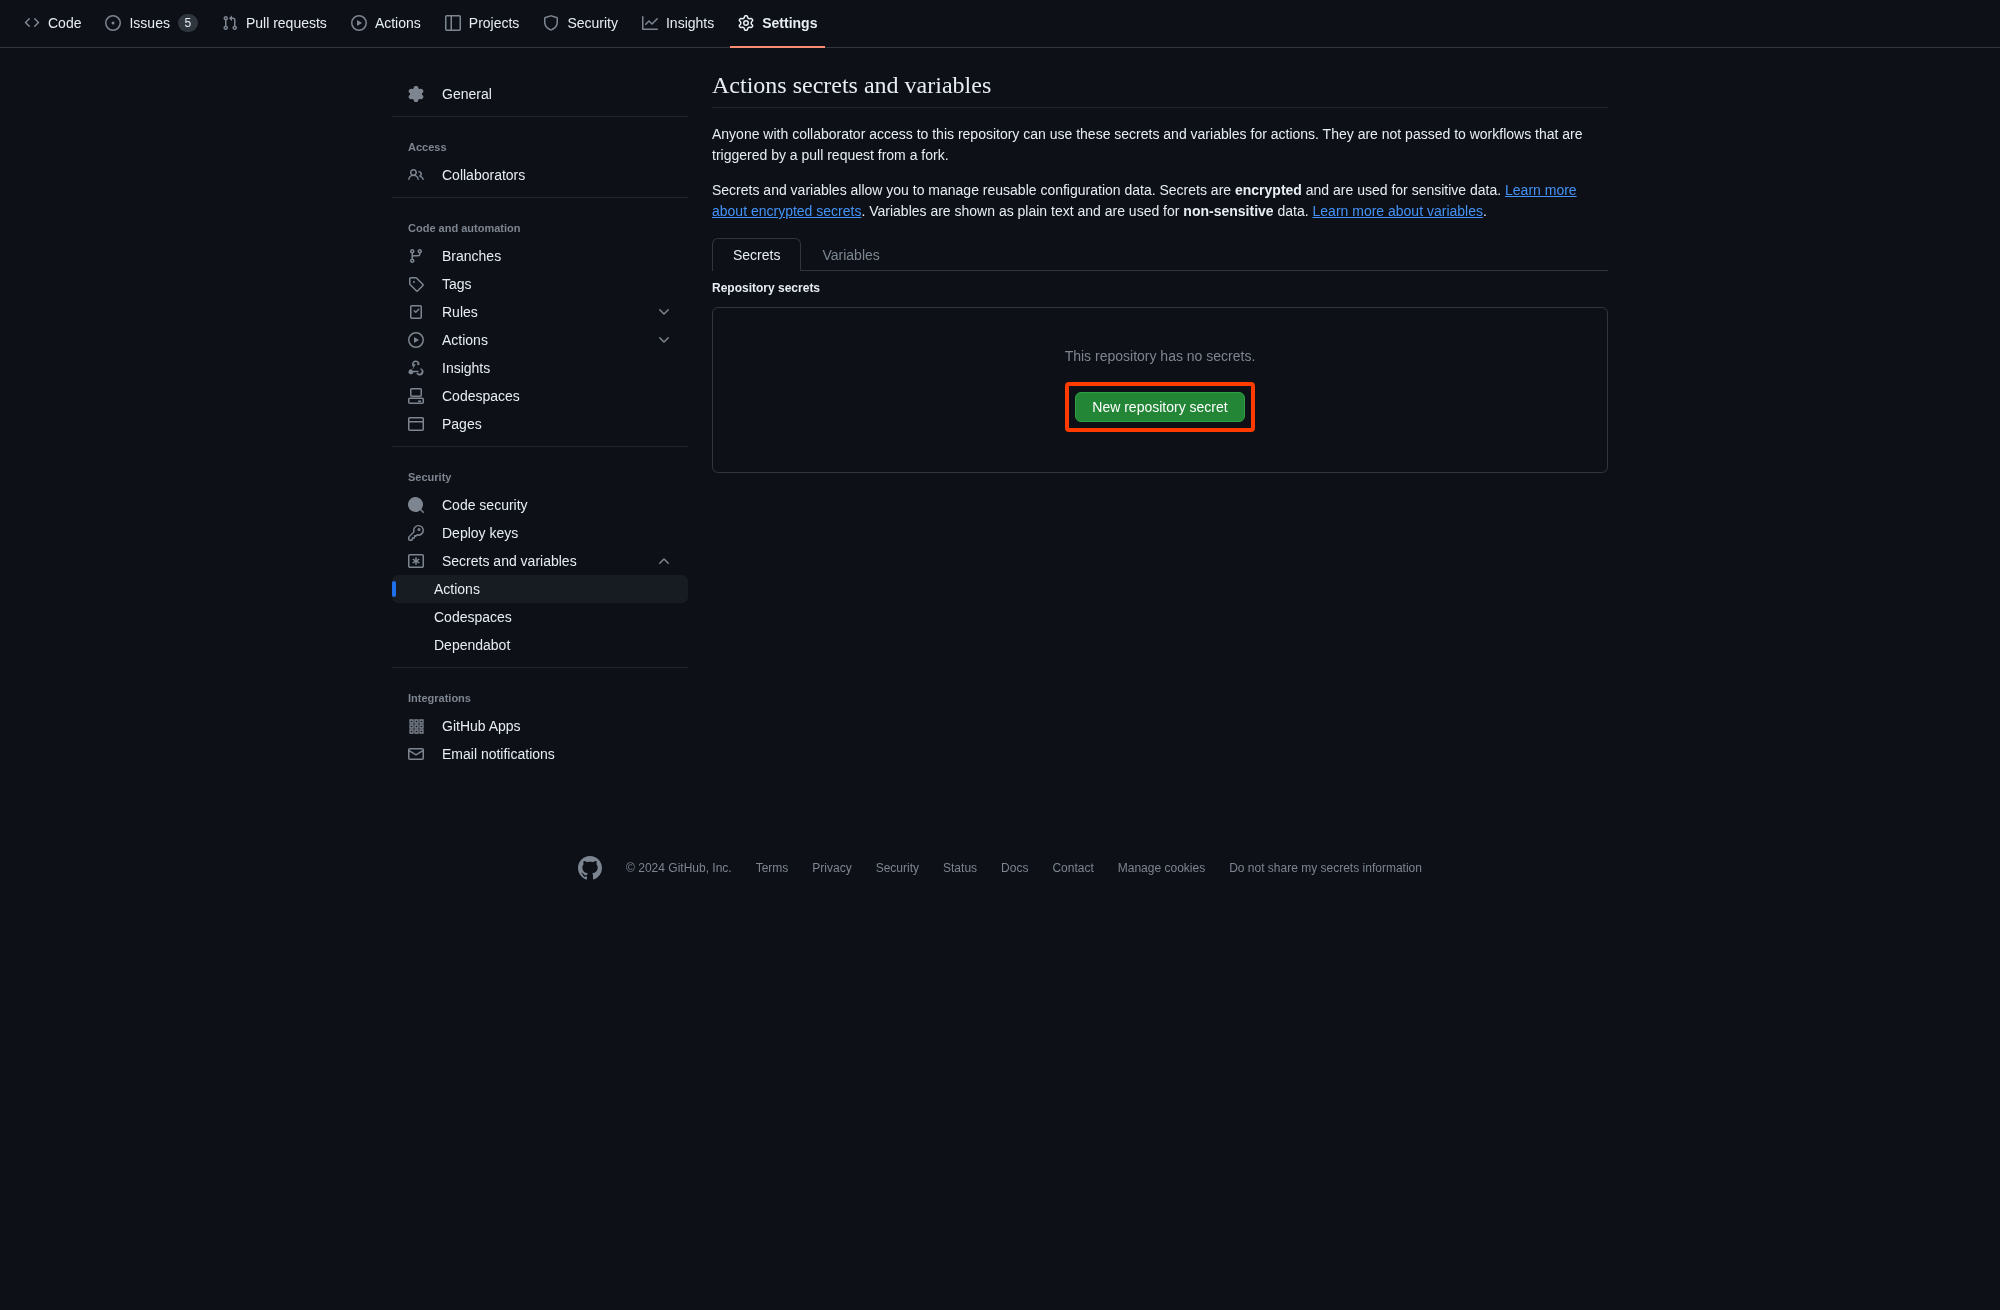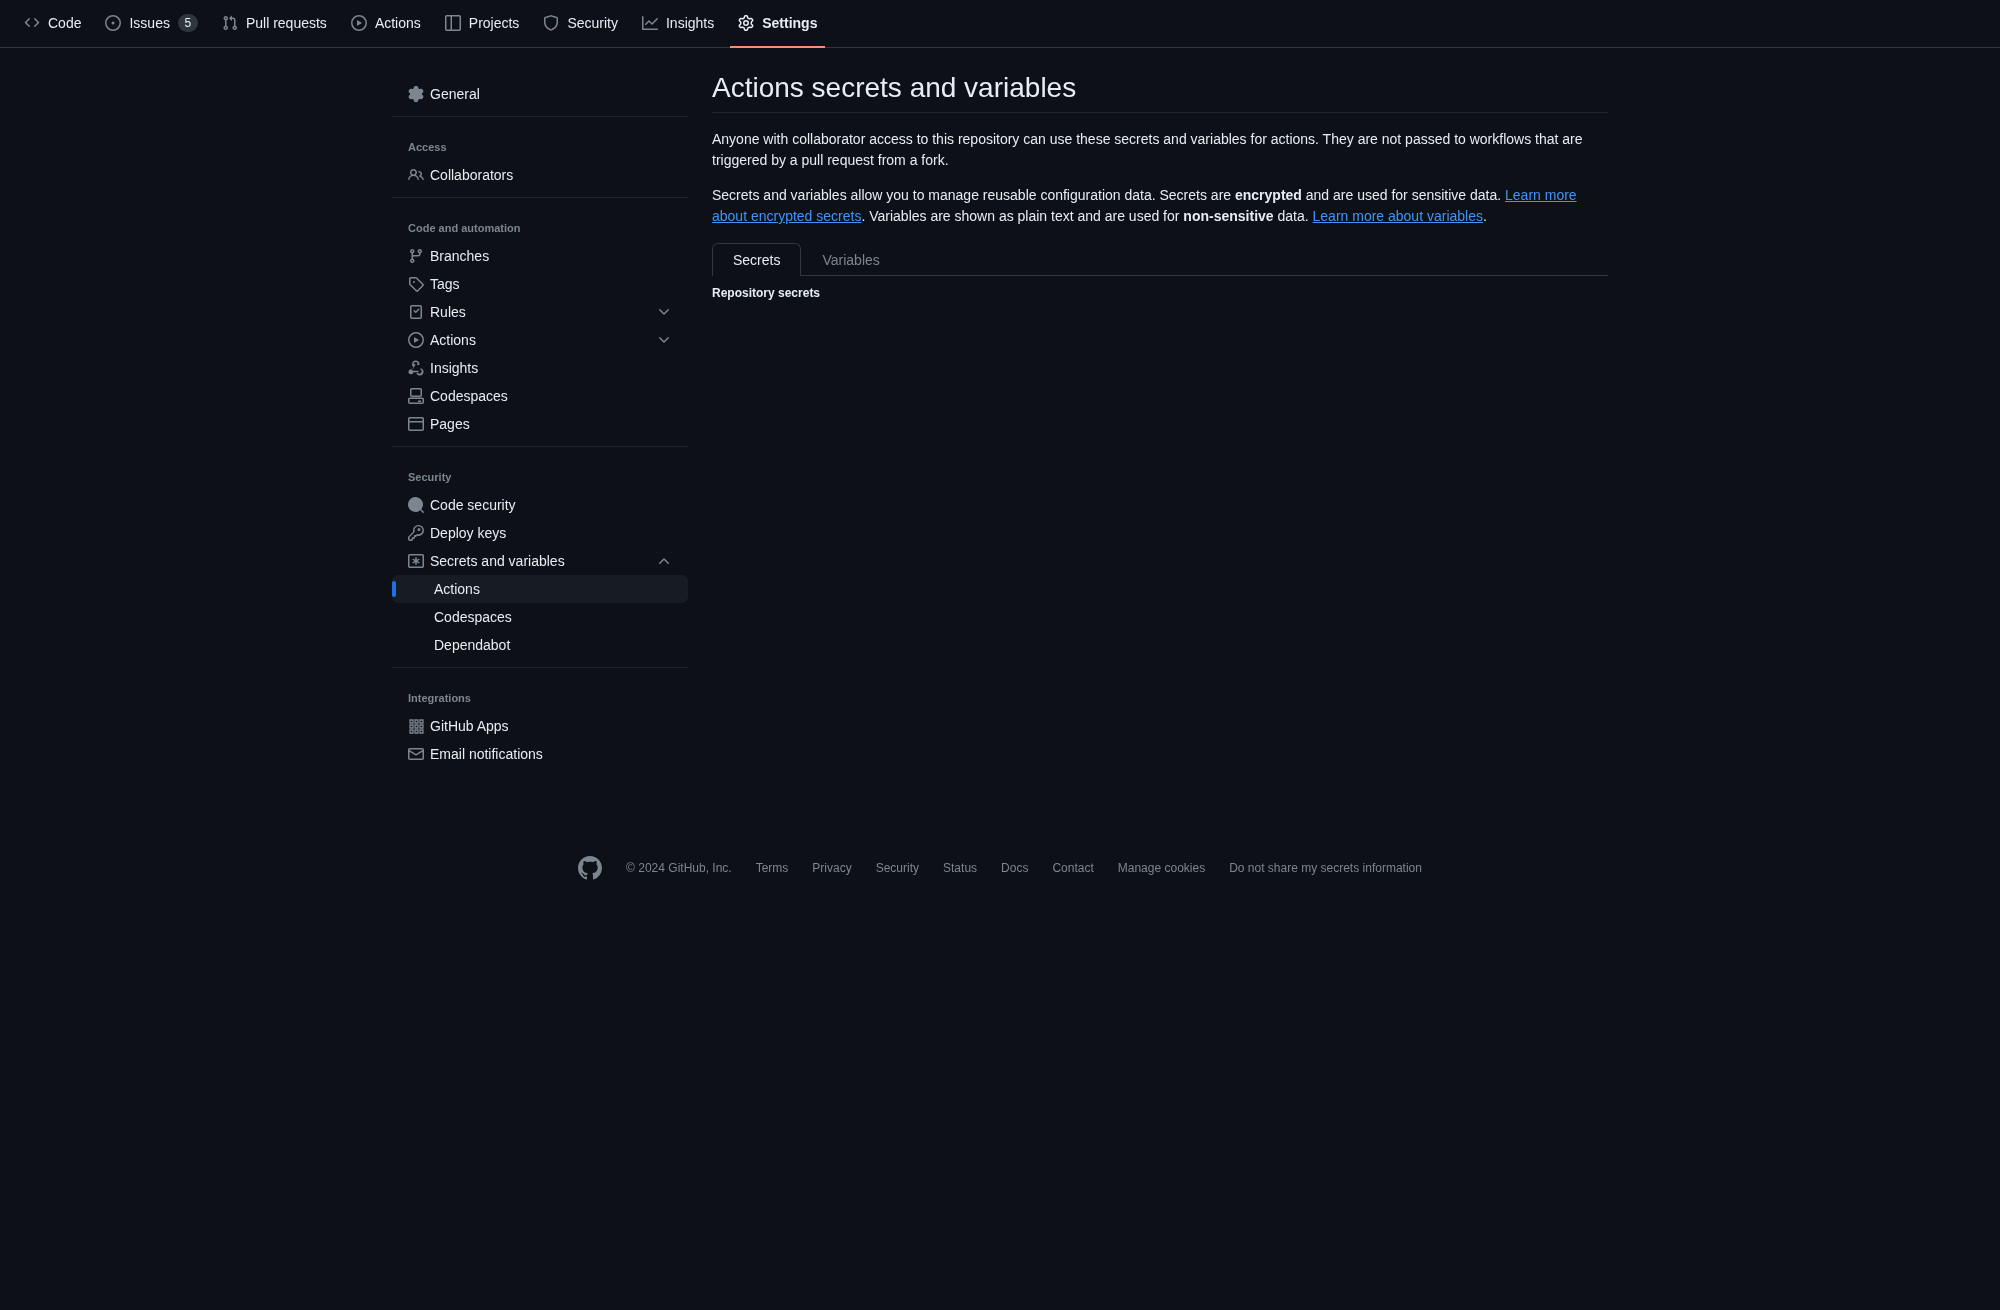--- a/index.html
+++ b/index.html
@@ -53,21 +53,21 @@
   .side-group:last-of-type { border-bottom: none; }
   .side-head {
     font-size: 11px;
     color: #7d8590;
     font-weight: 600;
     padding: 16px 16px 8px;
   }
   .side-item {
     display: flex;
     align-items: center;
-    gap: 6px;
+    gap: 18px;
     padding: 6px 16px;
     border-radius: 6px;
     color: #e6edf3;
     cursor: pointer;
     position: relative;
   }
   .side-item .icon { width: 16px; height: 16px; fill: #7d8590; flex-shrink: 0; }
   .side-item.active-row {
     background: #171b22;
   }
@@ -76,25 +76,26 @@
     position: absolute;
     left: 0; top: 6px; bottom: 6px;
     width: 4px;
     background: #1f6feb;
     border-radius: 2px;
   }
   .chev { margin-left: auto; width: 16px; height: 16px; fill: #7d8590; }
   .side-sub .side-item { padding-left: 42px; }
 
   .page-title {
-    font-size: 28px;
+    font-size: 24px;
     font-weight: 400;
     padding-bottom: 8px;
     border-bottom: 1px solid #21262d;
     margin-bottom: 16px;
+    font-family: Liberation Serif, serif;
   }
   .intro p { margin-bottom: 14px; color: #e6edf3; line-height: 1.5; }
   .intro a { color: #4493f8; text-decoration: underline; }
   .intro strong { font-weight: 600; }
 
   
   .tabs {
     display: flex;
     border-bottom: 1px solid #30363d;
     margin-top: 16px;
@@ -359,20 +360,26 @@
       <div class="tab active">
         <span>Secrets</span>
       </div>
       <div class="tab">
         <span>Variables</span>
       </div>
     </div>
 
     <h2 class="section-title">Repository secrets</h2>
 
+    <div class="blank-panel">
+      <div class="msg">This repository has no secrets.</div>
+      <div class="highlight-box">
+        <button class="btn-primary">New repository secret</button>
+      </div>
+    </div>
   </main>
 </div>
 
 <footer class="footer">
   <svg class="gh-icon" viewBox="0 0 16 16">
       <path d="M8 0C3.58 0 0 3.58 0 8c0 3.54 2.29 6.53 5.47 7.59.4.07.55-.17.55-.38 0-.19-.01-.82-.01-1.49-2.01.37-2.53-.49-2.69-.94-.09-.23-.48-.94-.82-1.13-.28-.15-.68-.52-.01-.53.63-.01 1.08.58 1.23.82.72 1.21 1.87.87 2.33.66.07-.52.28-.87.51-1.07-1.78-.2-3.64-.89-3.64-3.95 0-.87.31-1.59.82-2.15-.08-.2-.36-1.02.08-2.12 0 0 .67-.21 2.2.82.64-.18 1.32-.27 2-.27.68 0 1.36.09 2 .27 1.53-1.04 2.2-.82 2.2-.82.44 1.1.16 1.92.08 2.12.51.56.82 1.27.82 2.15 0 3.07-1.87 3.75-3.65 3.95.29.25.54.73.54 1.48 0 1.07-.01 1.93-.01 2.2 0 .21.15.46.55.38A8.013 8.013 0 0 0 16 8c0-4.42-3.58-8-8-8Z"></path>
     </svg>
   <span>© 2024 GitHub, Inc.</span>
   <a>Terms</a>
   <a>Privacy</a>

